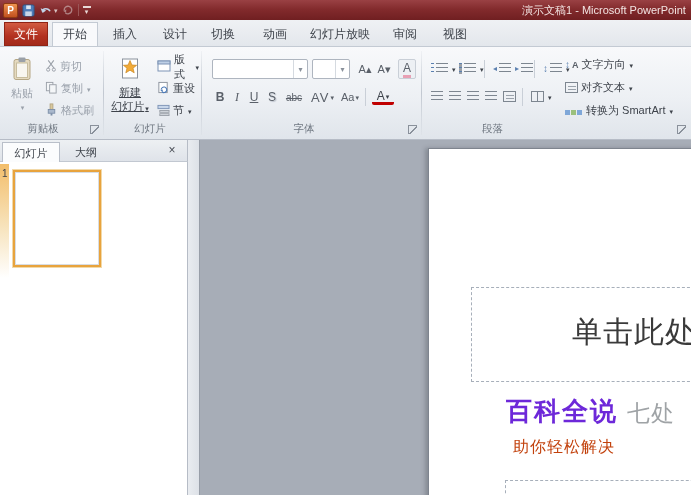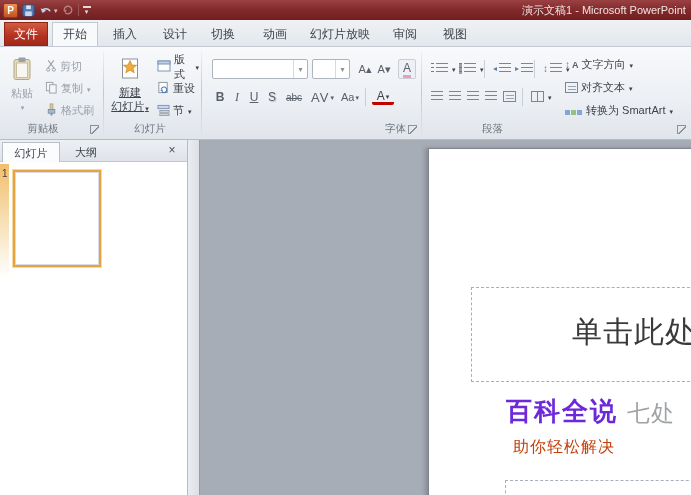--- a/index.html
+++ b/index.html
@@ -249,21 +249,21 @@
       <div class="fbtn" style="left:10px;width:16px;font-weight:bold;">B</div>
       <div class="fbtn" style="left:28px;width:14px;font-style:italic;font-family:'Liberation Serif',serif;">I</div>
       <div class="fbtn" style="left:44px;width:16px;text-decoration:underline;">U</div>
       <div class="fbtn" style="left:62px;width:16px;text-shadow:1px 1px 1px #B9BFC9;">S</div>
       <div class="fbtn" style="left:80px;width:24px;font-size:10px;text-decoration:line-through;">abc</div>
       <div class="fbtn dd" style="left:108px;width:26px;font-size:13px;letter-spacing:1px;">AV</div>
       <div class="fbtn dd" style="left:136px;width:24px;font-size:11px;">Aa</div>
       <div class="vsep" style="left:163px;top:41px;"></div>
       <div class="fbtn fontcolor dd" style="left:170px;width:22px;font-size:12px;color:#3E434B;">A</div>
 
-      <div class="glabel" style="padding-right:8px;text-align:right;">字体</div>
+      <div class="glabel" style="padding-right:8px;">字体</div>
       <span class="launcher"></span>
       <div class="gdiv" style="left:219px;"></div>
     </div>
 
     <div class="group" style="left:422px;width:269px;">
       <div class="mbtn dd" style="left:6px;top:12px;">
         <span class="mi">
             <i class="mi-dots"></i>
             <i class="mi-lines"></i>
           </span>

